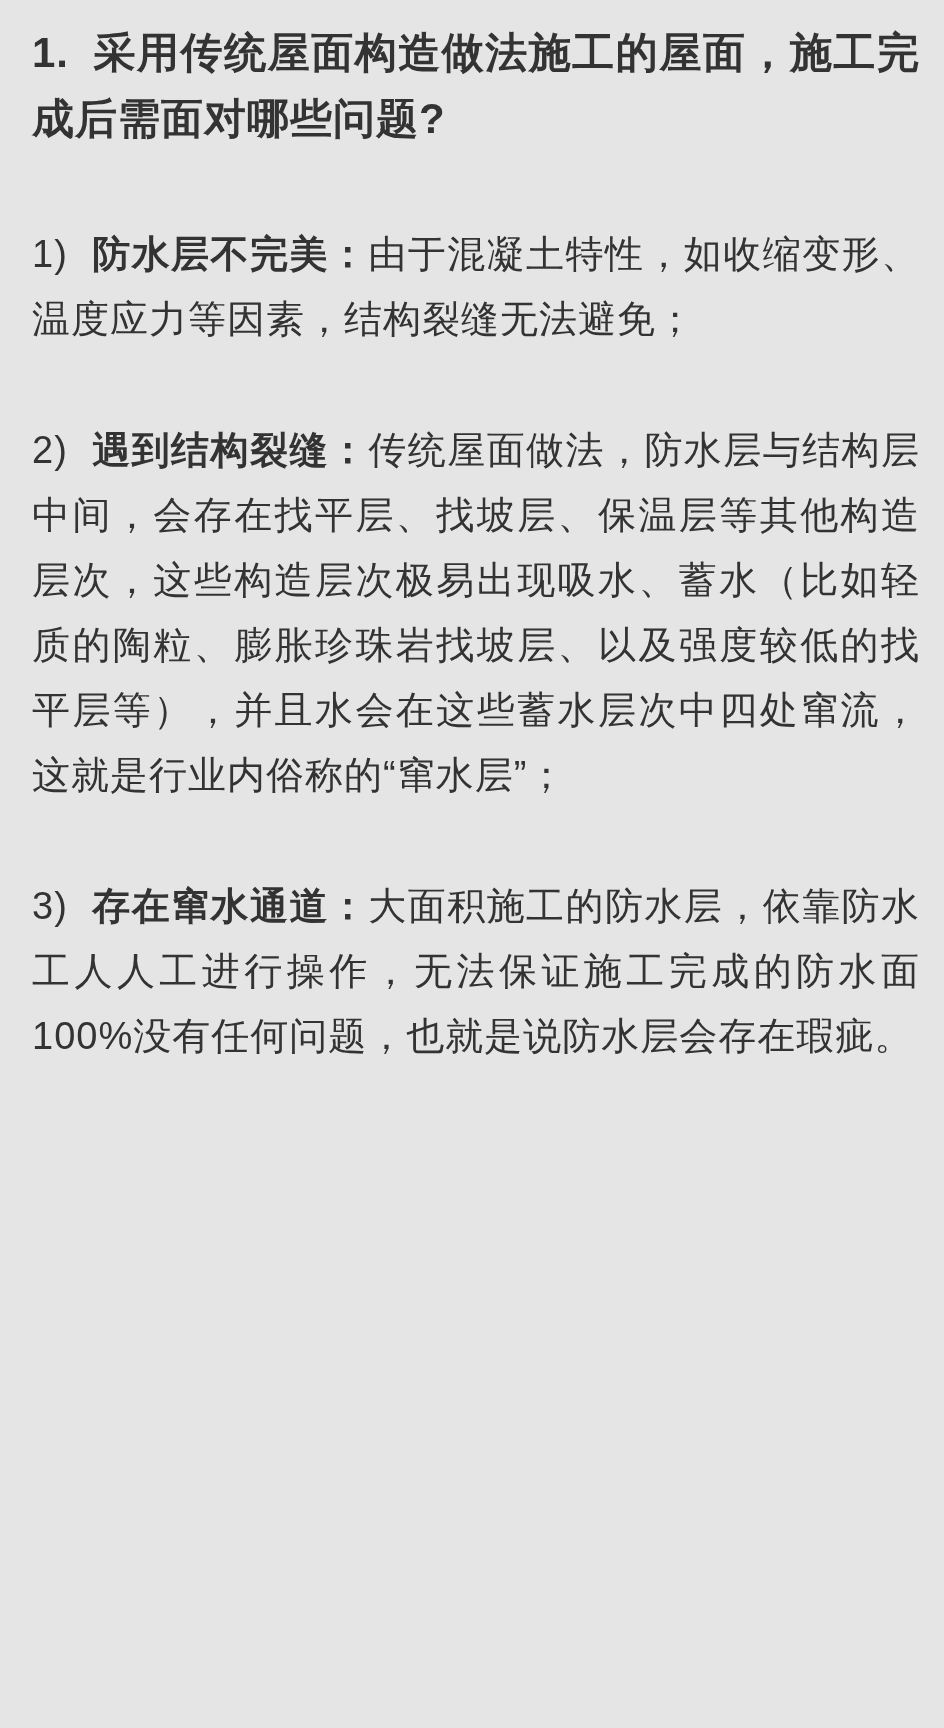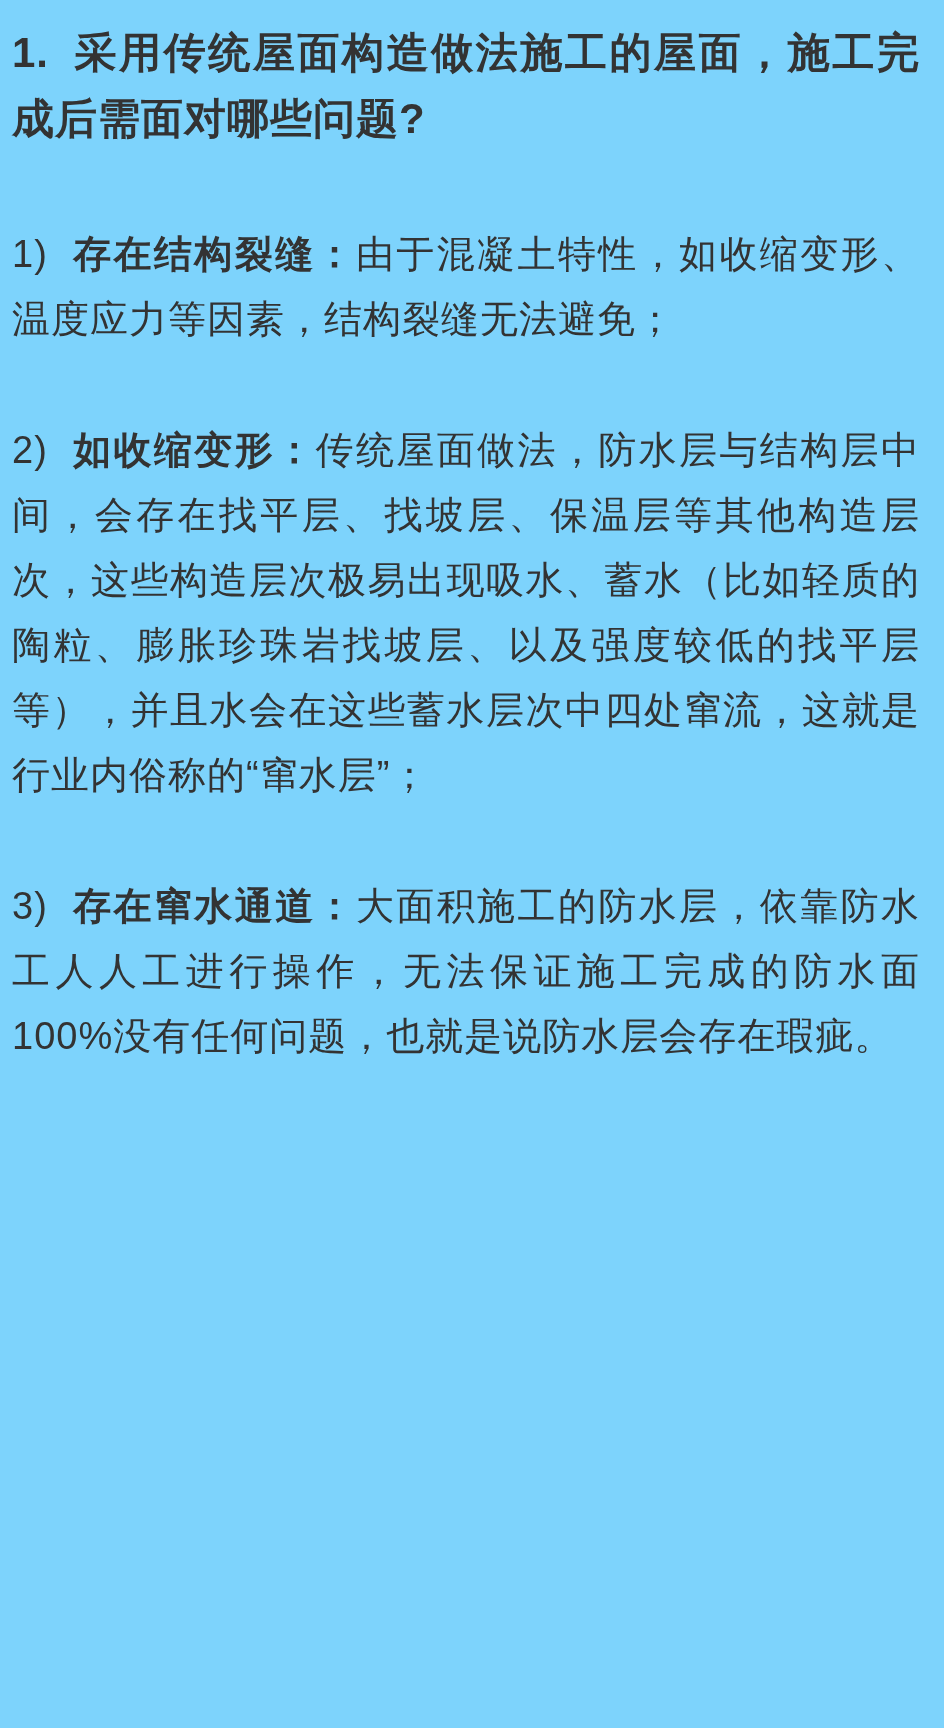--- a/index.html
+++ b/index.html
@@ -1,23 +1,23 @@
 <!DOCTYPE html>
 <html><head>
 <meta charset="utf-8">
 <style>
   html, body { margin: 0; padding: 0; background: #ffffff; }
   .page {
     position: relative;
     width: 944px;
     height: 1728px;
     box-sizing: border-box;
-    padding: 20px 24px 0 12px;
+    padding: 20px 24px 0 32px;
     overflow: hidden;
-    background: #7dd3fc;
+    background: #e5e5e5;
     color: #333333;
     font-family: "Liberation Sans", "DejaVu Sans", sans-serif;
     text-align: justify;
   }
   .heading {
     margin: 0 0 70px 0;
     font-size: 42px;
     font-weight: 700;
     line-height: 66px;
     letter-spacing: 1px;
@@ -36,20 +36,20 @@
   .label { font-weight: 700; }
   .conclusion { margin-bottom: 0; }
 </style>
 </head>
 <body>
 
 <div class="page">
 
   <h1 class="heading"><span class="h-marker">1.</span><span>采用传统屋面构造做法施工的屋面，施工完成后需面对哪些问题?</span></h1>
 
-  <p class="para"><span class="marker">1)</span><span class="label">存在结构裂缝：</span><span>由于混凝土特性，如收缩变形、温度应力等因素，结构裂缝无法避免；</span></p>
+  <p class="para"><span class="marker">1)</span><span class="label">防水层不完美：</span><span>由于混凝土特性，如收缩变形、温度应力等因素，结构裂缝无法避免；</span></p>
 
-  <p class="para"><span class="marker">2)</span><span class="label">如收缩变形：</span><span>传统屋面做法，防水层与结构层中间，会存在找平层、找坡层、保温层等其他构造层次，这些构造层次极易出现吸水、蓄水（比如轻质的陶粒、膨胀珍珠岩找坡层、以及强度较低的找平层等），并且水会在这些蓄水层次中四处窜流，这就是行业内俗称的“窜水层”；</span></p>
+  <p class="para"><span class="marker">2)</span><span class="label">遇到结构裂缝：</span><span>传统屋面做法，防水层与结构层中间，会存在找平层、找坡层、保温层等其他构造层次，这些构造层次极易出现吸水、蓄水（比如轻质的陶粒、膨胀珍珠岩找坡层、以及强度较低的找平层等），并且水会在这些蓄水层次中四处窜流，这就是行业内俗称的“窜水层”；</span></p>
 
   <p class="para"><span class="marker">3)</span><span class="label">存在窜水通道：</span><span>大面积施工的防水层，依靠防水工人人工进行操作，无法保证施工完成的防水面100%没有任何问题，也就是说防水层会存在瑕疵。</span></p>
 
 
 </div>
 
 </body></html>

